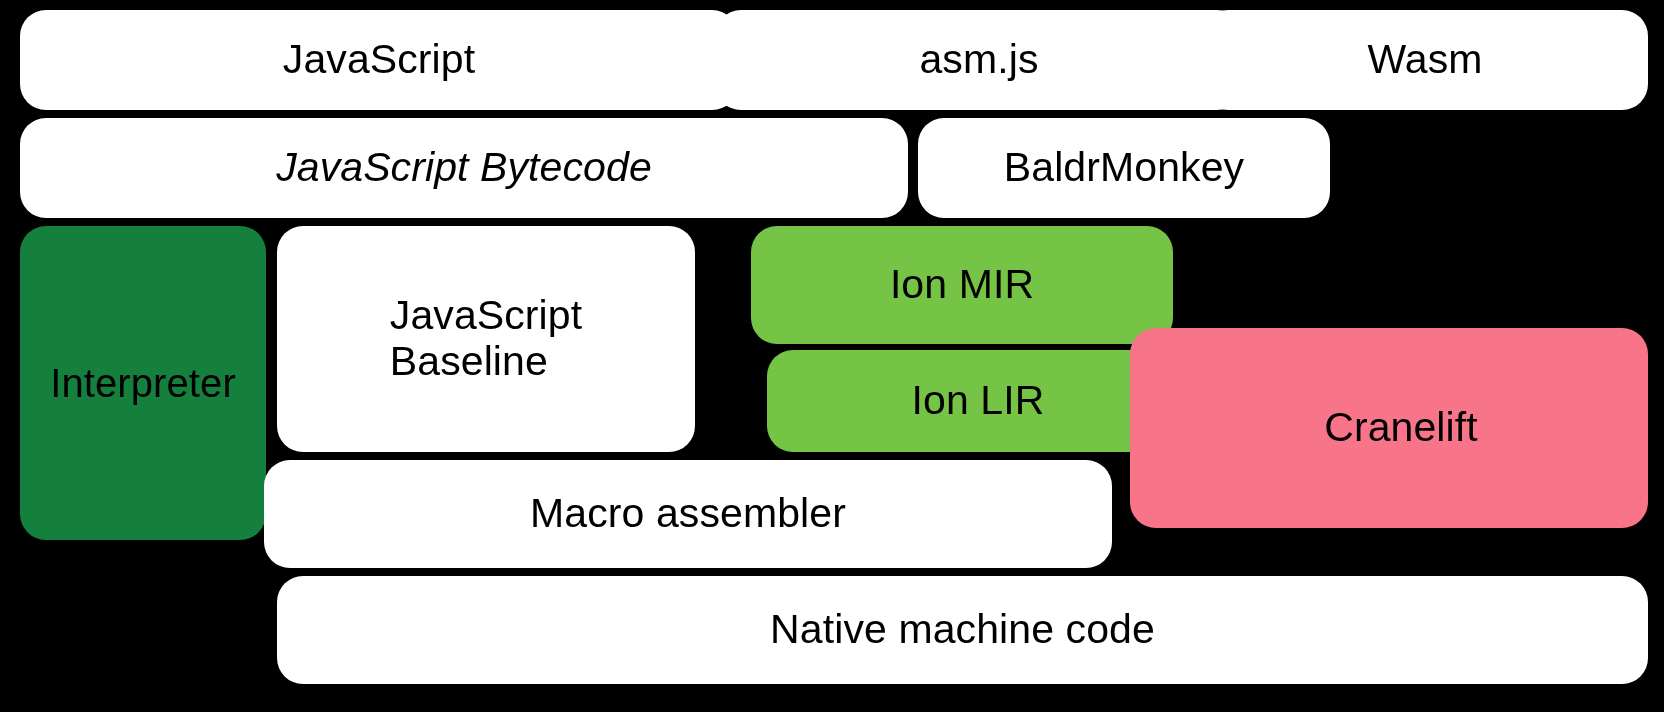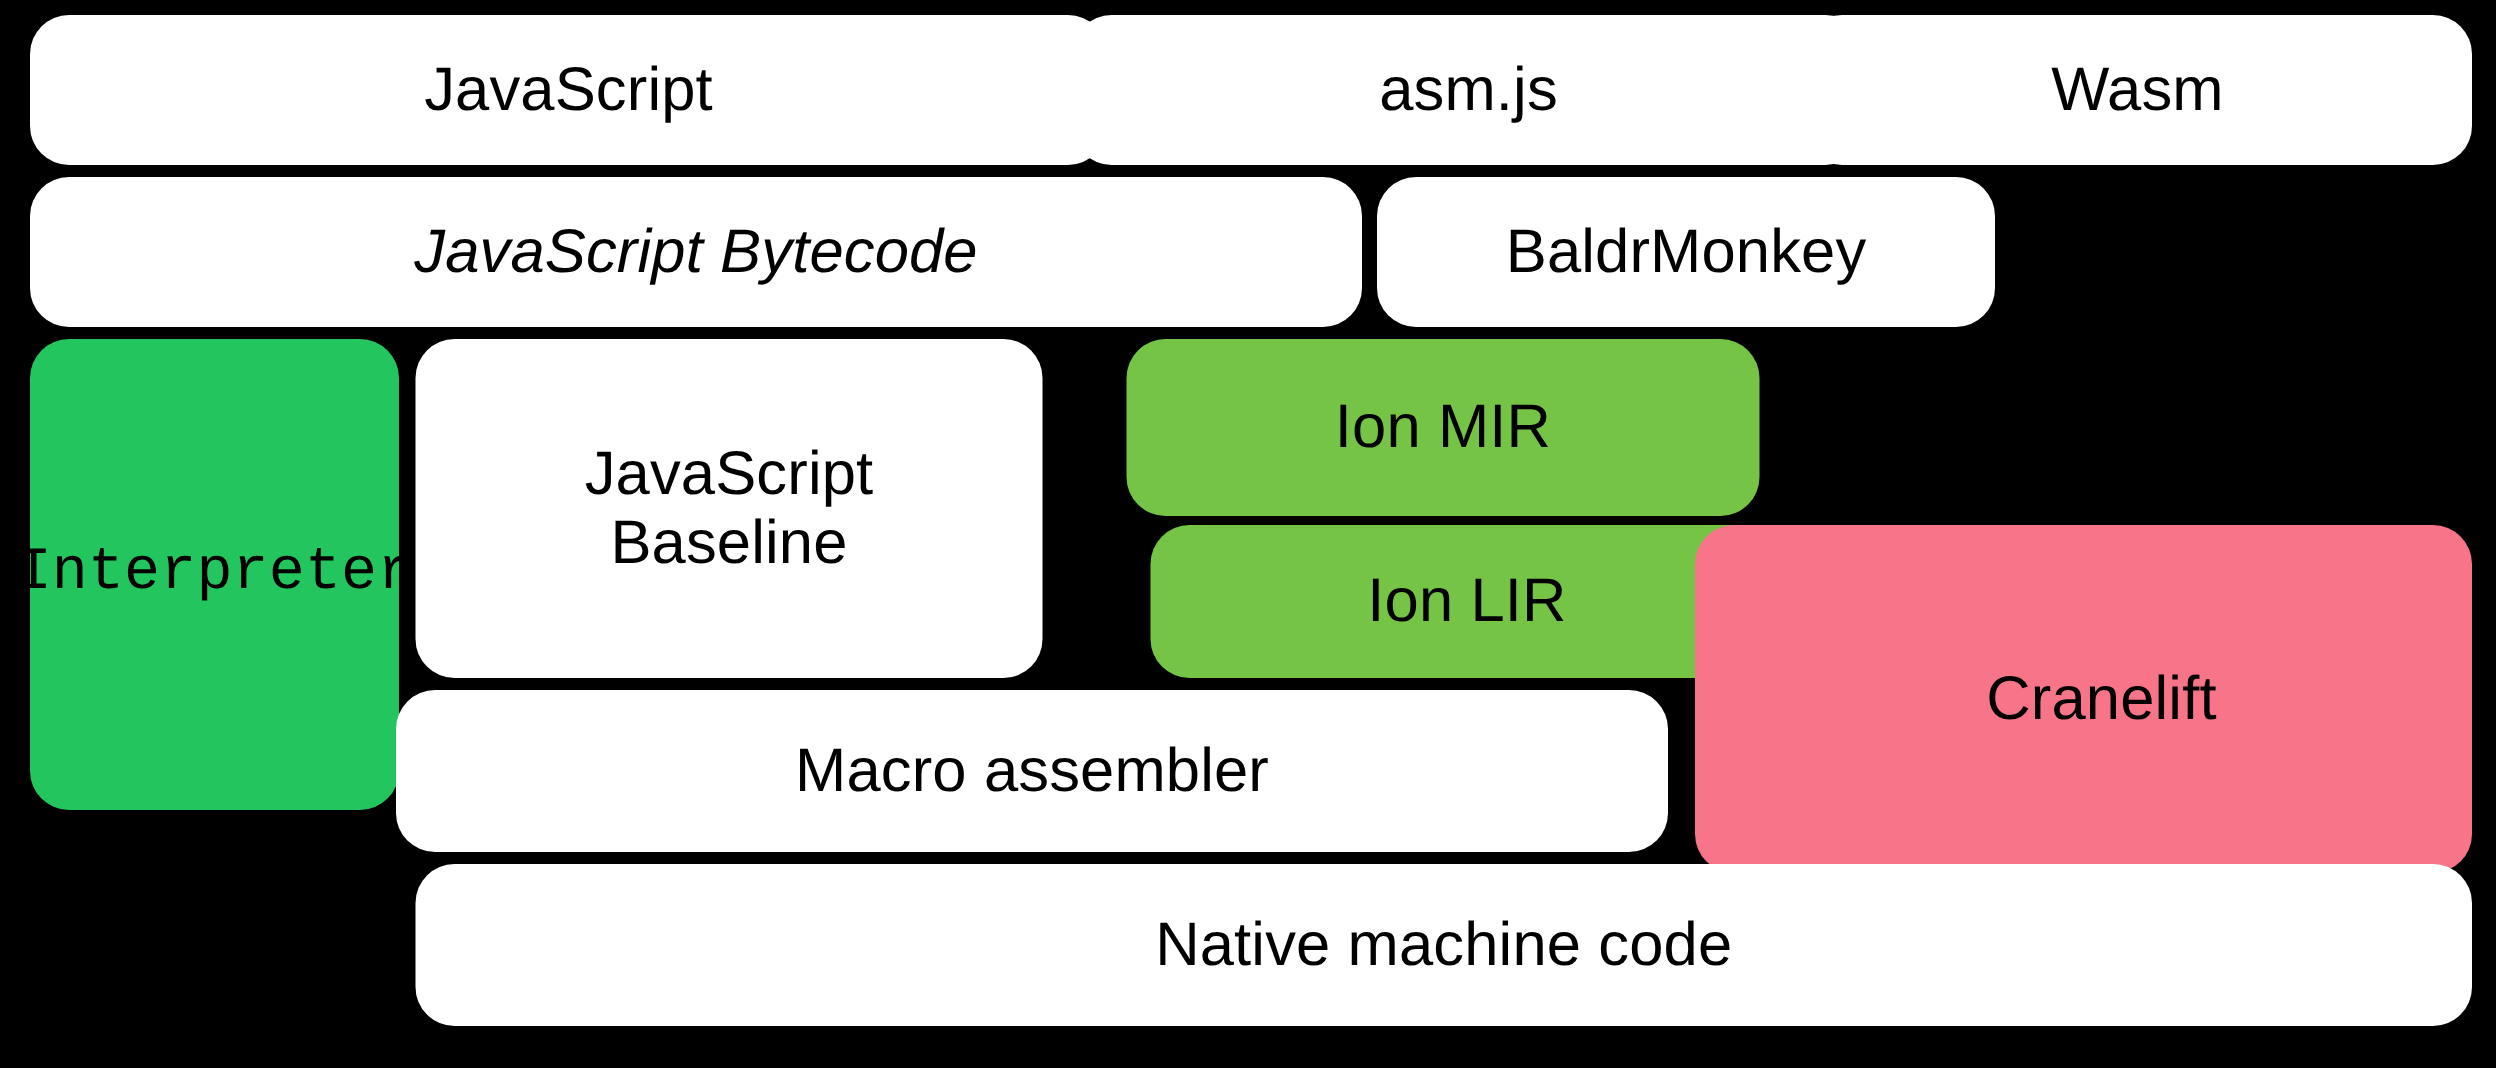--- a/index.html
+++ b/index.html
@@ -20,48 +20,48 @@
   }
   .node {
     position: absolute;
     box-sizing: border-box;
     border-radius: 26px;
     background: #ffffff;
     color: #000000;
     display: flex;
     align-items: center;
     justify-content: center;
-    text-align: center;
+    text-align: left;
     line-height: 1.12;
     font-size: 41px;
     font-weight: 400;
     letter-spacing: 0.1px;
     white-space: pre-line;
     user-select: none;
   }
   .node.white   { background: #ffffff; }
-  .node.grey    { background: #22c55e; font-family: Liberation Mono, monospace; }
+  .node.grey    { background: #15803d; }
   .node.green   { background: #76c445; margin-left: 48px; }
   .node.pink    { background: #f77489; }
 
   
   #n-javascript       { left: 20px;   top: 10px;  width: 718px;  height: 100px; }
   #n-asmjs            { left: 715px;  top: 10px;  width: 528px;  height: 100px; }
   #n-wasm             { left: 1202px; top: 10px;  width: 446px;  height: 100px; }
 
   
   #n-js-bytecode      { left: 20px;   top: 118px; width: 888px;  height: 100px; font-style: italic; }
   #n-baldrmonkey      { left: 918px;  top: 118px; width: 412px;  height: 100px; }
 
   
   #n-interpreter      { left: 20px;   top: 226px; width: 246px;  height: 314px; font-size: 40px; }
   #n-js-baseline      { left: 277px;  top: 226px; width: 418px;  height: 226px; }
   #n-ion-mir          { left: 703px;  top: 226px; width: 422px;  height: 118px; }
   #n-ion-lir          { left: 719px;  top: 350px; width: 422px;  height: 102px; }
-  #n-cranelift        { left: 1130px; top: 350px; width: 518px;  height: 232px; padding-left: 24px; }
+  #n-cranelift        { left: 1130px; top: 328px; width: 518px;  height: 200px; padding-left: 24px; }
 
   
   #n-macro-assembler  { left: 264px;  top: 460px; width: 848px;  height: 108px; }
 
   
   #n-native-code      { left: 277px;  top: 576px; width: 1371px; height: 108px; }
 </style>
 </head>
 <body>
 

